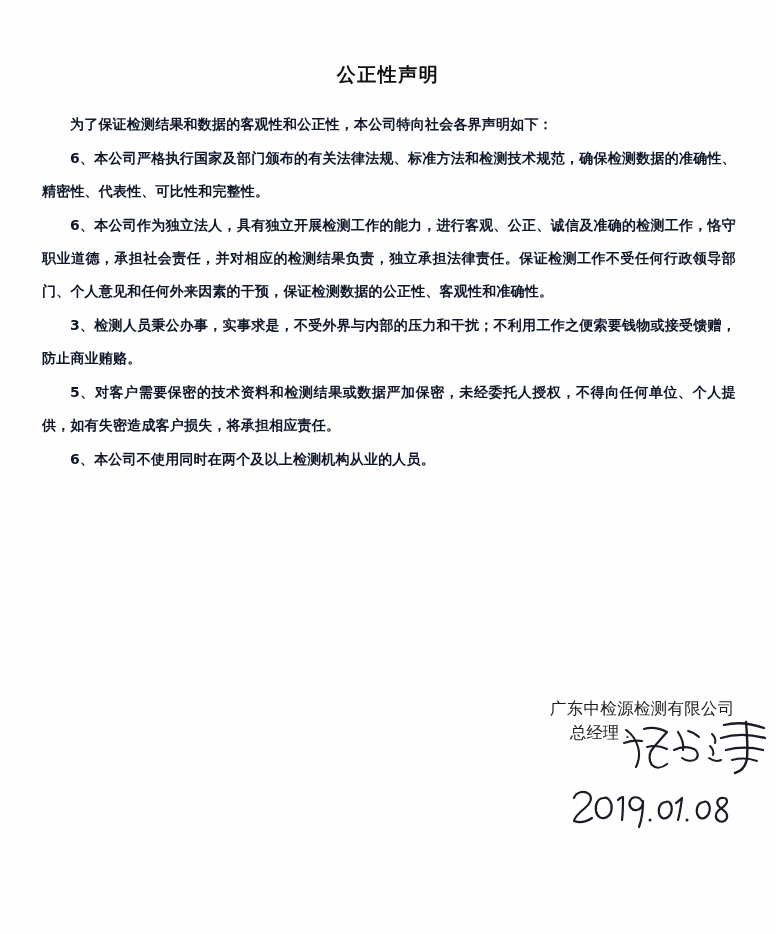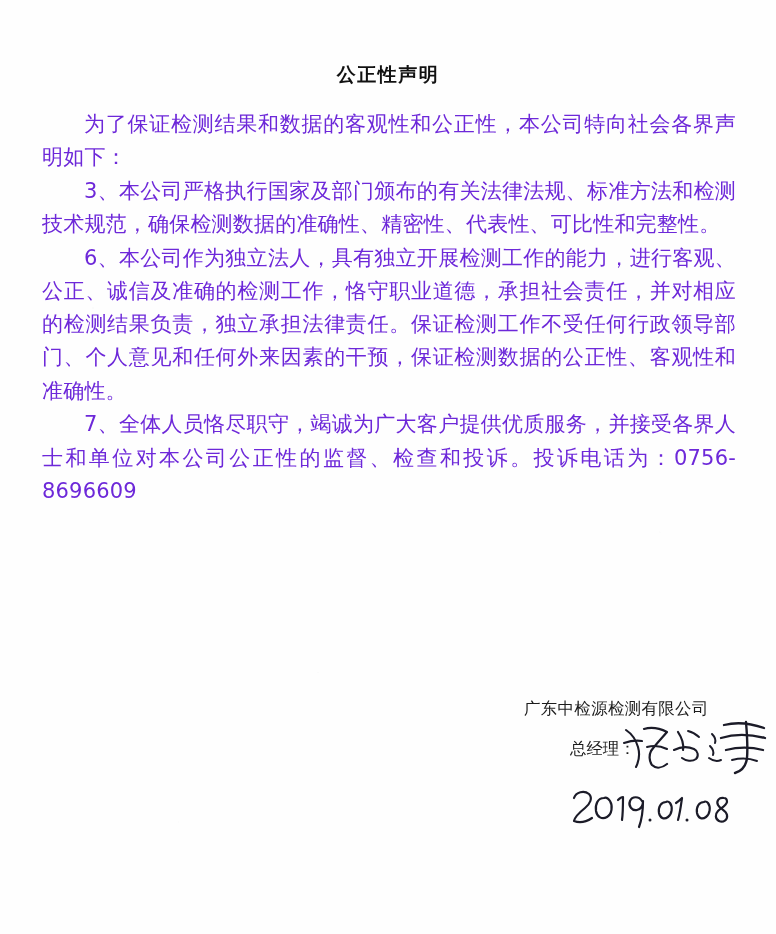--- a/index.html
+++ b/index.html
@@ -44,48 +44,49 @@
     letter-spacing: 1.5px;
     color: #111;
   }
   .body-block {
     position: absolute;
     top: 108px;
     left: 42px;
     width: 694px;
   }
   .para {
-    font-size: 21px;
+    font-size: 14px;
     line-height: 33.2px;
     text-indent: 2em;
     text-align: justify;
     text-justify: inter-ideograph;
     margin: 0 0 0.5px 0;
-    color: #6d28d9;
+    color: #0f172a;
     letter-spacing: .2px;
+    font-weight: bold;
   }
   .sign-block {
     position: absolute;
     left: 0;
     top: 698px;
     width: 776px;
   }
   .company {
     position: absolute;
-    left: 524px;
+    left: 550px;
     top: 0;
     font-size: 16.4px;
     letter-spacing: .4px;
     color: #1c1c1c;
     white-space: nowrap;
   }
   .gm-row {
     position: absolute;
     left: 570px;
-    top: 40px;
+    top: 24px;
     font-size: 16.4px;
     color: #1c1c1c;
     white-space: nowrap;
   }
   .sig-wrap {
     position: absolute;
     left: 620px;
     top: 18px;
     width: 160px;
     height: 64px;
@@ -111,29 +112,31 @@
 <div class="page">
 
   <div class="scan-noise"></div>
 
   <div class="doc-title">公正性声明</div>
 
   <div class="body-block">
 
     <p class="para">为了保证检测结果和数据的客观性和公正性，本公司特向社会各界声明如下：</p>
 
-    <p class="para">3、本公司严格执行国家及部门颁布的有关法律法规、标准方法和检测技术规范，确保检测数据的准确性、精密性、代表性、可比性和完整性。</p>
+    <p class="para">6、本公司严格执行国家及部门颁布的有关法律法规、标准方法和检测技术规范，确保检测数据的准确性、精密性、代表性、可比性和完整性。</p>
 
     <p class="para">6、本公司作为独立法人，具有独立开展检测工作的能力，进行客观、公正、诚信及准确的检测工作，恪守职业道德，承担社会责任，并对相应的检测结果负责，独立承担法律责任。保证检测工作不受任何行政领导部门、个人意见和任何外来因素的干预，保证检测数据的公正性、客观性和准确性。</p>
 
+    <p class="para">3、检测人员秉公办事，实事求是，不受外界与内部的压力和干扰；不利用工作之便索要钱物或接受馈赠，防止商业贿赂。</p>
 
 
+    <p class="para">5、对客户需要保密的技术资料和检测结果或数据严加保密，未经委托人授权，不得向任何单位、个人提供，如有失密造成客户损失，将承担相应责任。</p>
 
+    <p class="para">6、本公司不使用同时在两个及以上检测机构从业的人员。</p>
 
-    <p class="para">7、全体人员恪尽职守，竭诚为广大客户提供优质服务，并接受各界人士和单位对本公司公正性的监督、检查和投诉。投诉电话为：0756-8696609</p>
   </div>
 
   <div class="sign-block">
 
     <div class="company">广东中检源检测有限公司</div>
 
     <div class="gm-row">总经理：</div>
 
     <div class="sig-wrap">
       <svg width="160" height="64" viewBox="0 0 160 64" aria-hidden="true">

